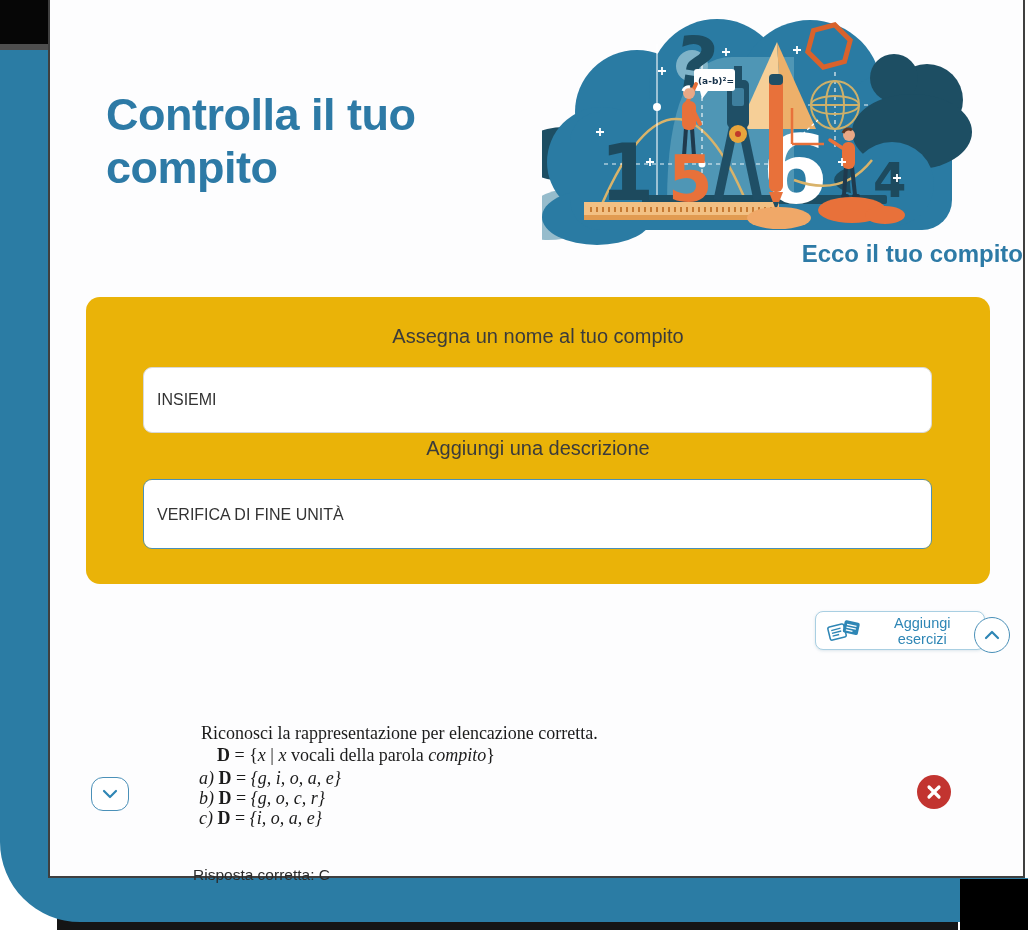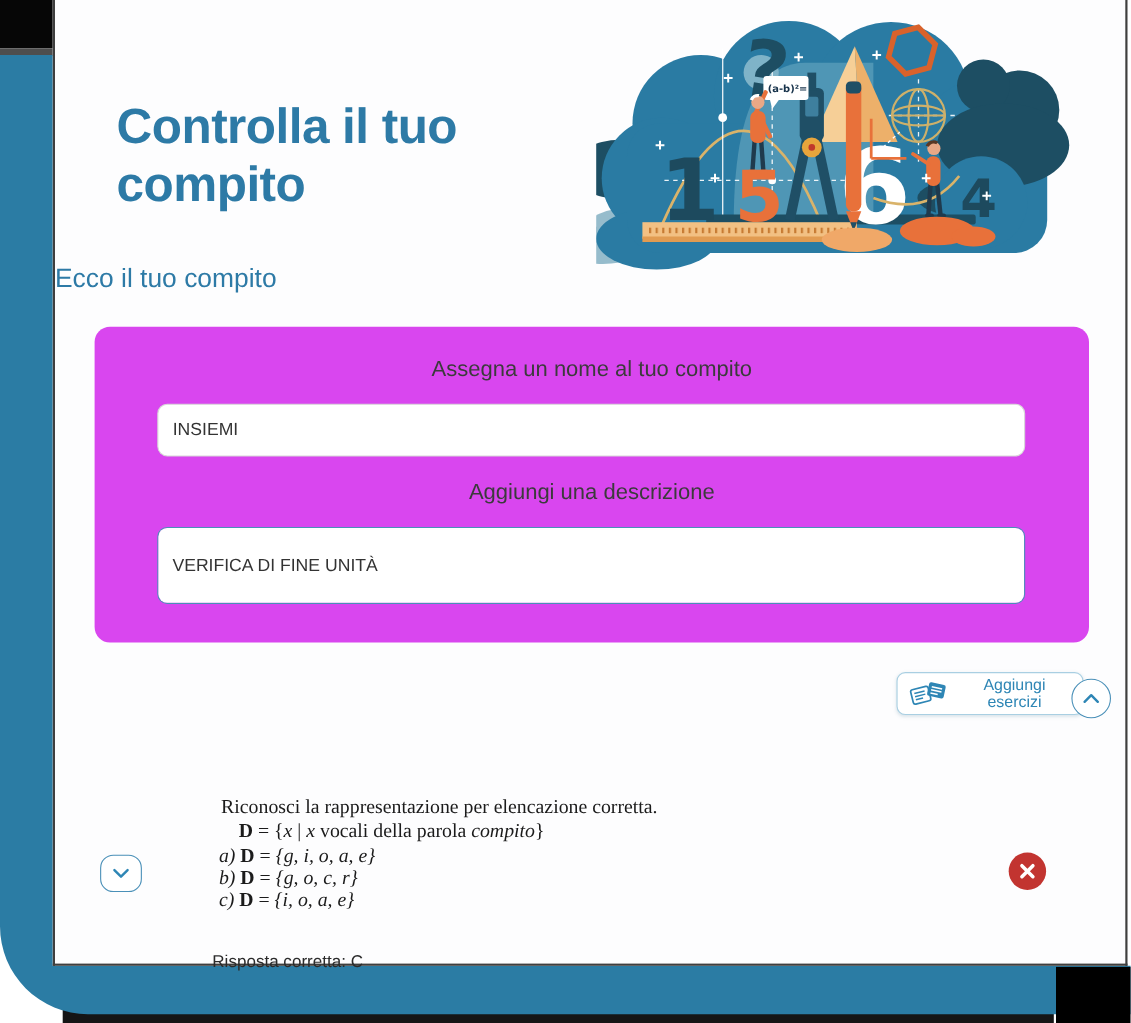--- a/index.html
+++ b/index.html
@@ -5,28 +5,28 @@
   html,body{margin:0;padding:0;background:#ffffff;}
   .stage{position:relative;width:1028px;height:930px;overflow:hidden;
          font-family:"Liberation Sans",sans-serif;background:#ffffff;}
   .frame-svg{position:absolute;left:0;top:0;z-index:0;}
   .window{position:absolute;left:48px;top:0;width:977px;height:878px;box-sizing:border-box;
           background:#fdfdfe;border-left:2px solid #3f3f3f;border-right:2px solid #3f3f3f;
           border-bottom:2px solid #3f3f3f;z-index:1;}
   .page-title{position:absolute;left:56px;top:58px;width:440px;font-size:45px;line-height:53px;
           font-weight:800;letter-spacing:-0.5px;color:#2d7aa6;}
   .illustration{position:absolute;left:492px;top:12px;}
-  .subtitle{position:absolute;left:0;right:0;top:240px;text-align:left;
-          font-size:24px;font-weight:400;color:#2d7aa6;}
+  .subtitle{position:absolute;left:0;right:0;top:240px;text-align:right;
+          font-size:24px;font-weight:700;color:#2d7aa6;}
   .form-panel{position:absolute;left:36px;top:297px;width:904px;height:287px;
-          background:#d946ef;border-radius:14px;}
+          background:#eab308;border-radius:14px;}
   .form-label{position:absolute;left:0;width:100%;text-align:center;color:#3b3b3b;font-size:20px;}
   .label-name{top:28px;}
   .label-desc{top:140px;}
-  .input-name{position:absolute;left:57px;top:70px;width:789px;height:48px;box-sizing:border-box;
+  .input-name{position:absolute;left:57px;top:70px;width:789px;height:66px;box-sizing:border-box;
           background:#ffffff;border:1px solid #d8d8d8;border-radius:9px;padding:0 13px;
           font-size:16px;color:#333333;font-family:"Liberation Sans",sans-serif;outline:none;}
   .textarea-desc{position:absolute;left:57px;top:182px;width:789px;height:70px;box-sizing:border-box;
           background:#ffffff;border:1.5px solid #4a90b8;border-radius:9px;padding:26px 13px;
           font-size:16px;color:#333333;font-family:"Liberation Sans",sans-serif;resize:none;outline:none;}
   .add-btn{position:absolute;left:765px;top:611px;width:170px;height:39px;box-sizing:border-box;
           background:#ffffff;border:1.5px solid #a9cfe2;border-radius:8px;display:flex;
           align-items:center;gap:8px;padding:0 9px;cursor:pointer;box-shadow:0 1px 3px rgba(120,160,180,.25);}
   .add-btn-label{color:#2e86b5;font-size:14.5px;}
   .round-btn{position:absolute;box-sizing:border-box;background:#ffffff;border:1.5px solid #4a90b8;

